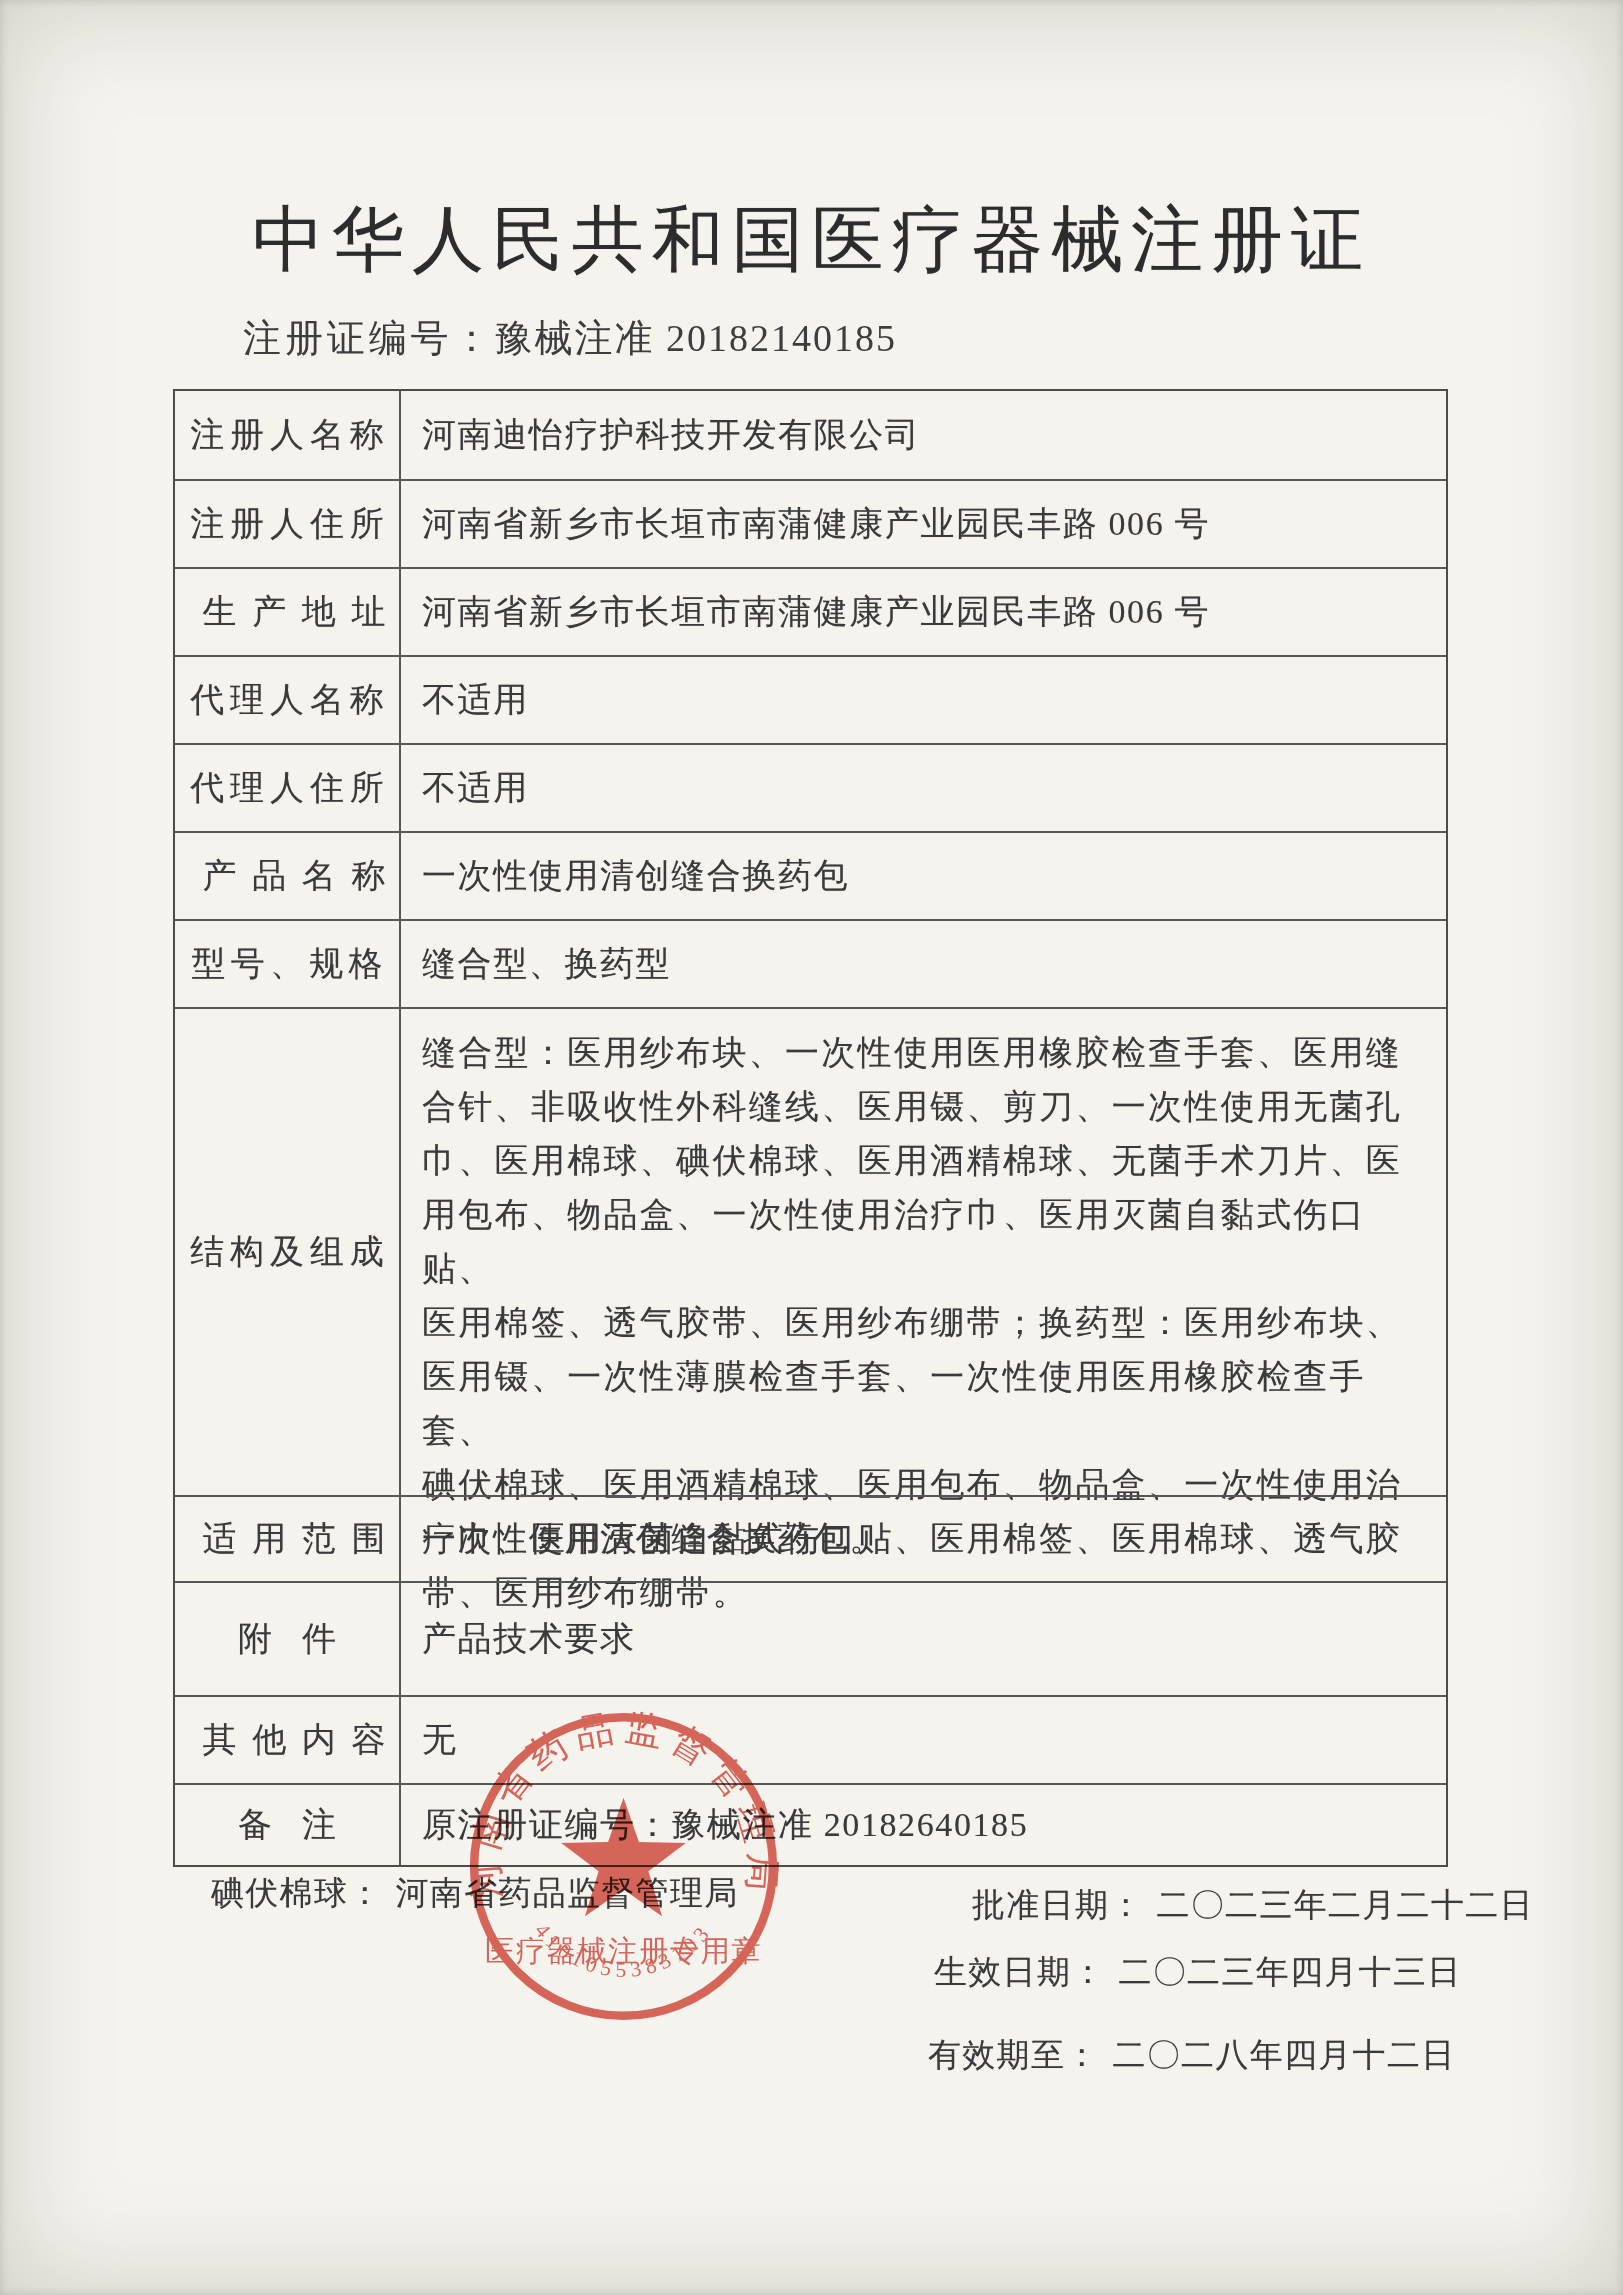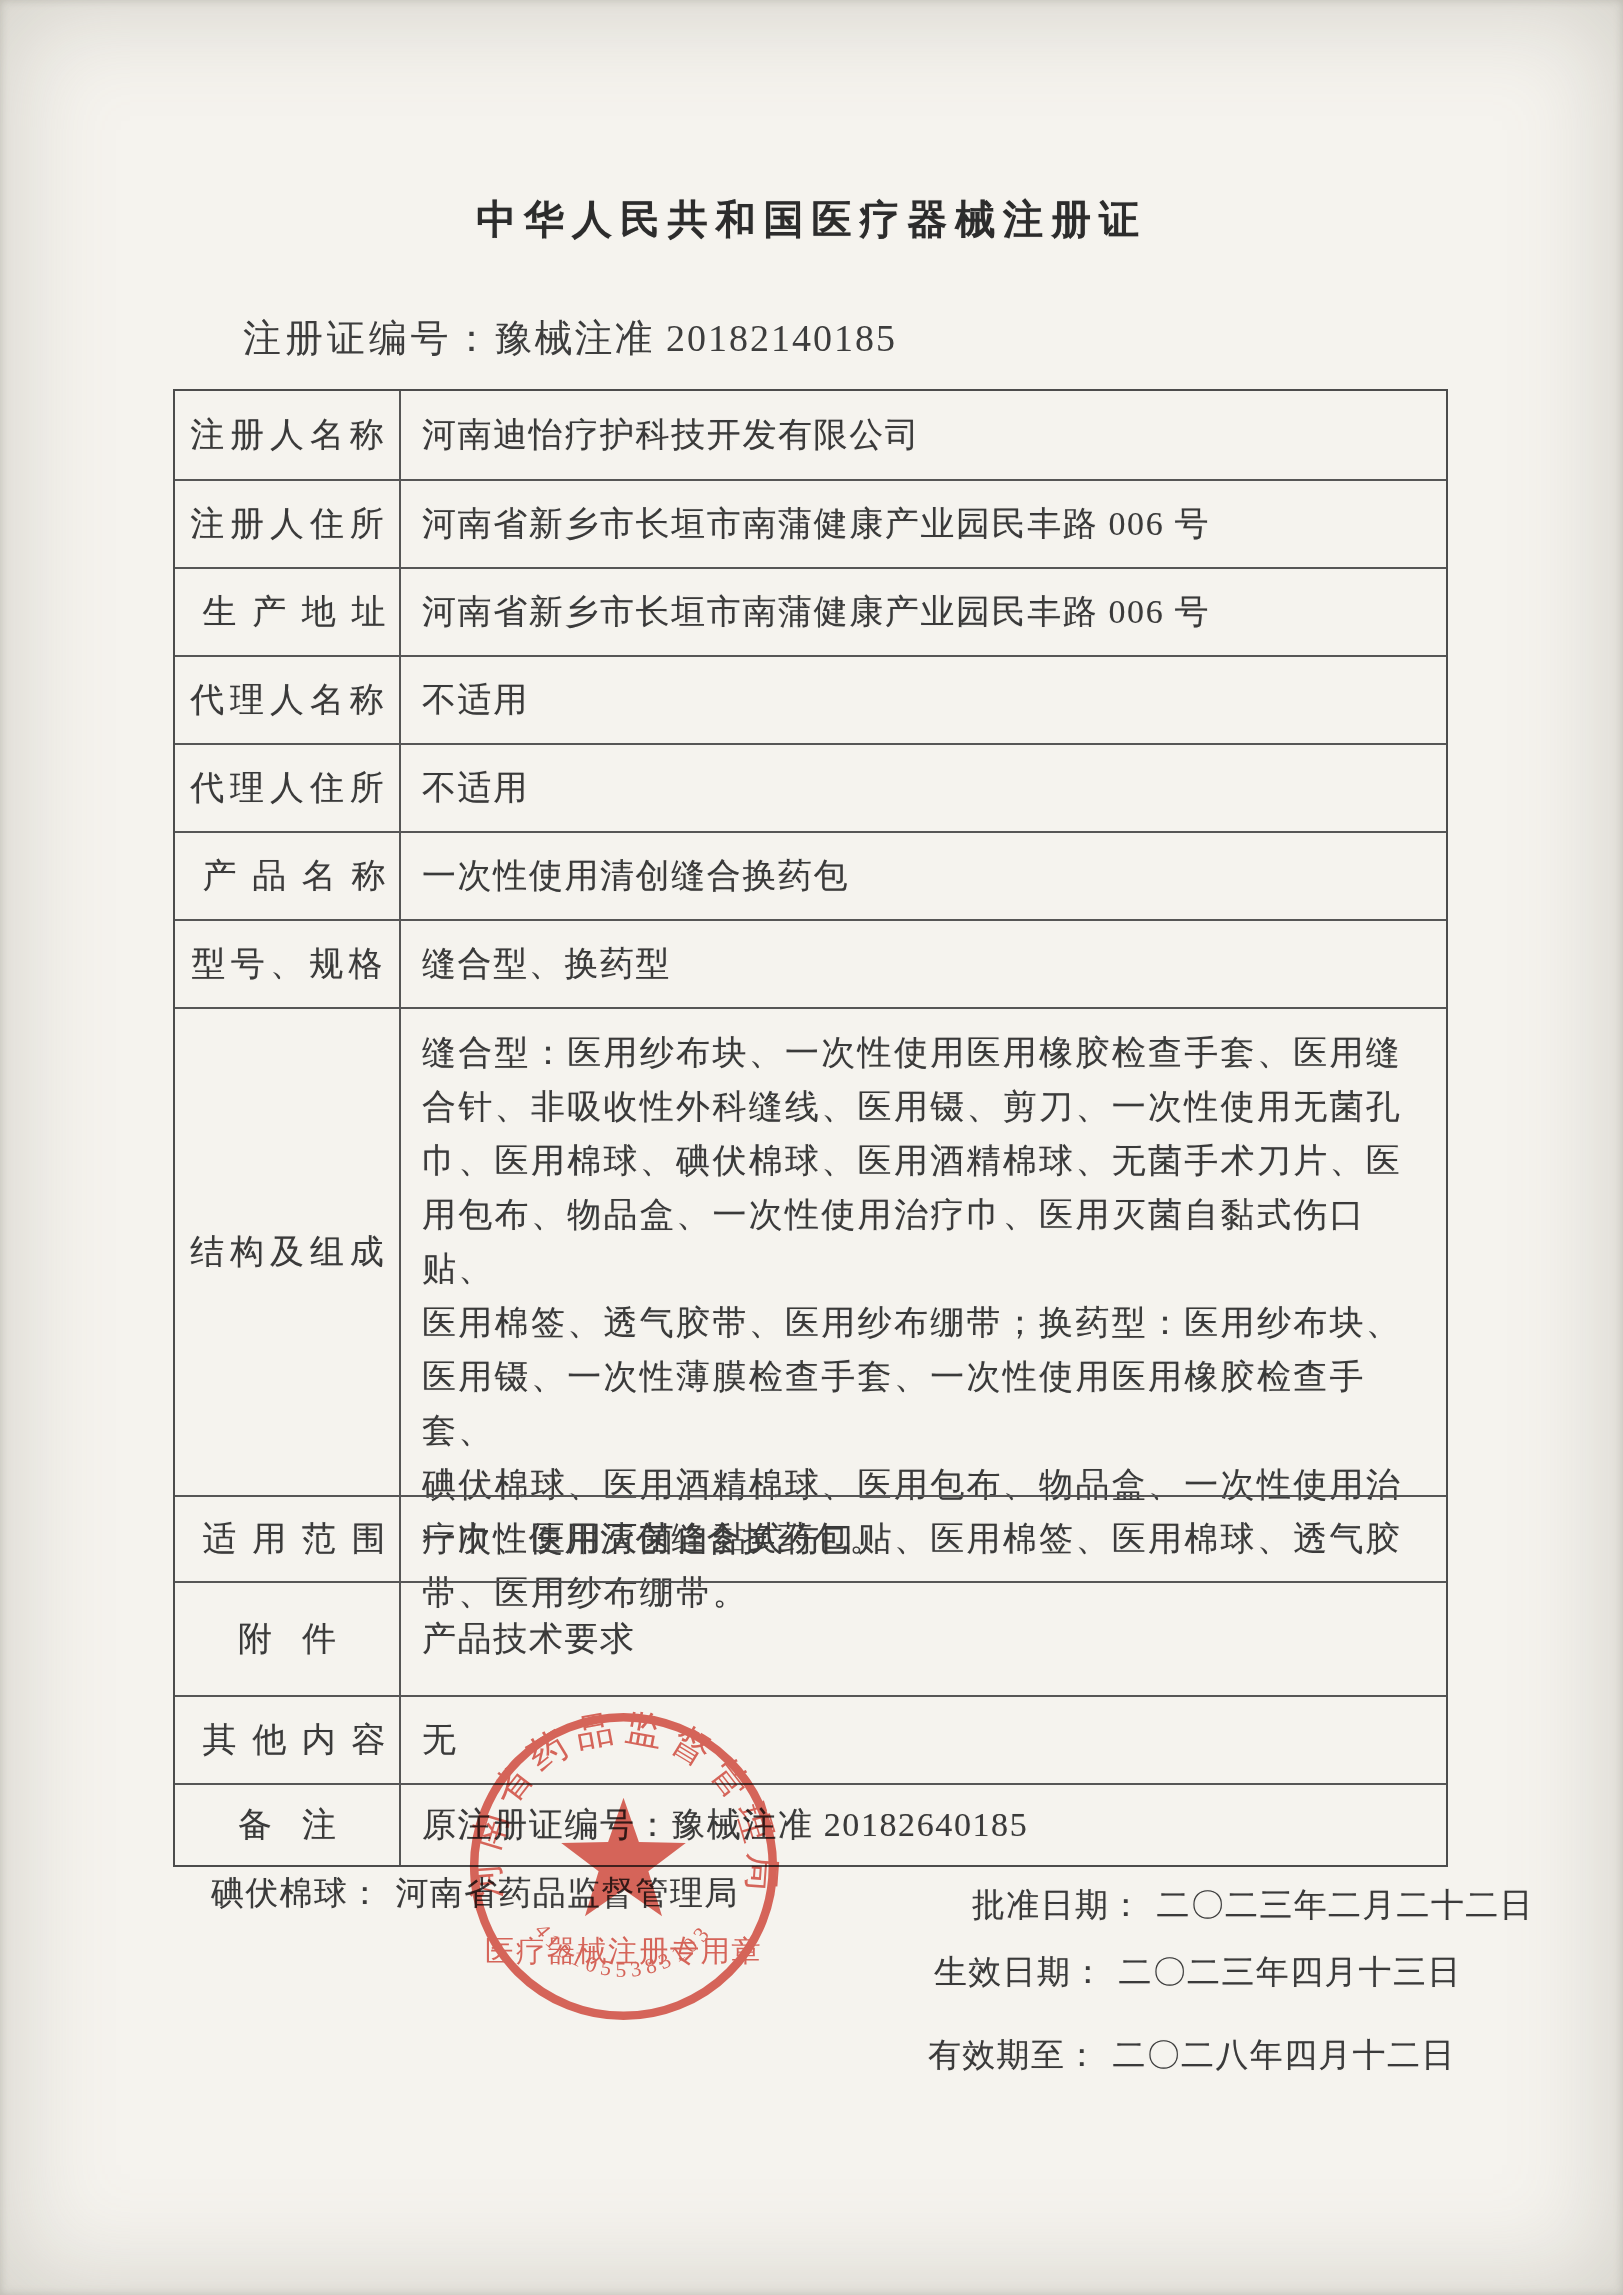--- a/index.html
+++ b/index.html
@@ -4,21 +4,21 @@
 <style>
   html,body{margin:0;padding:0;background:#e8e6e1;}
   .page{
     position:relative;width:1623px;height:2295px;background:#f5f3ee;
     font-family:"Liberation Serif","DejaVu Serif",serif;color:#3d3d3d;
     overflow:hidden;
     box-shadow:inset 0 0 98px 13px rgba(125,118,106,.26), inset 0 0 9.2px rgba(110,105,95,.3);
   }
   .page-title{
     position:absolute;left:0;top:192px;width:100%;text-align:center;
-    font-size:40px;font-weight:bold;letter-spacing:7.9px;color:#2c2c2c;
+    font-size:72px;font-weight:normal;letter-spacing:7.9px;color:#2c2c2c;
     text-shadow:0 0 0.7px rgba(60,60,60,.5);
   }
   .reg-line{position:absolute;left:243px;top:313px;font-size:38px;letter-spacing:2px;white-space:nowrap;}
   .reg-line .lab{letter-spacing:3.9px;}
   .cert-table{
     position:absolute;left:173px;top:389px;width:1275px;height:1478px;
     box-sizing:border-box;border:2.6px solid #4c4c4c;display:flex;flex-direction:column;
     background:transparent;
   }
   .trow{display:flex;box-sizing:border-box;border-top:2px solid #565656;}

